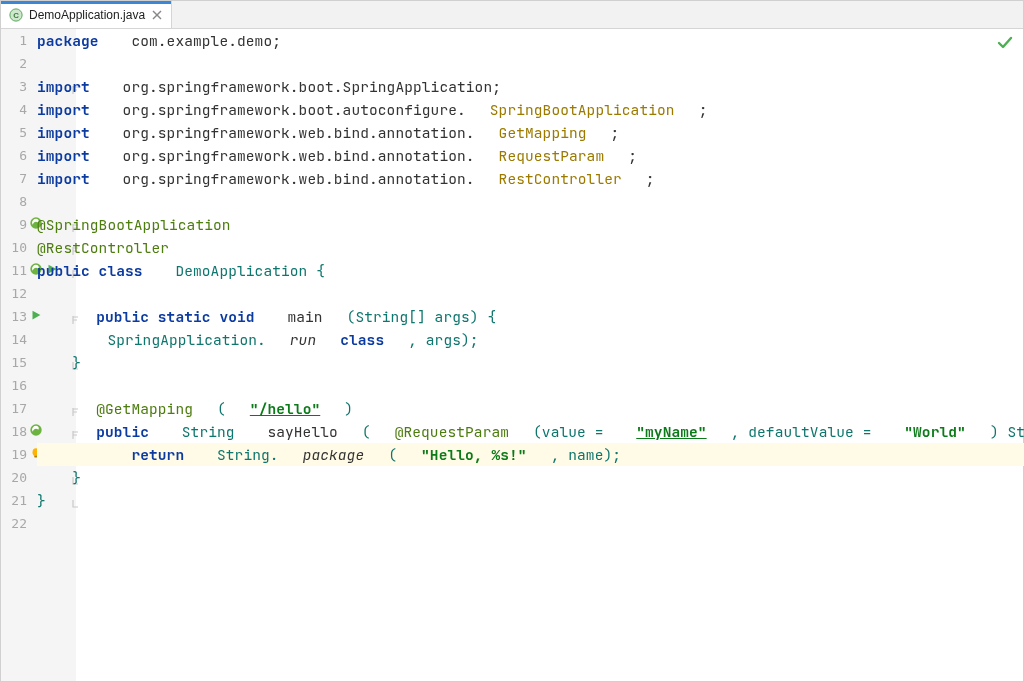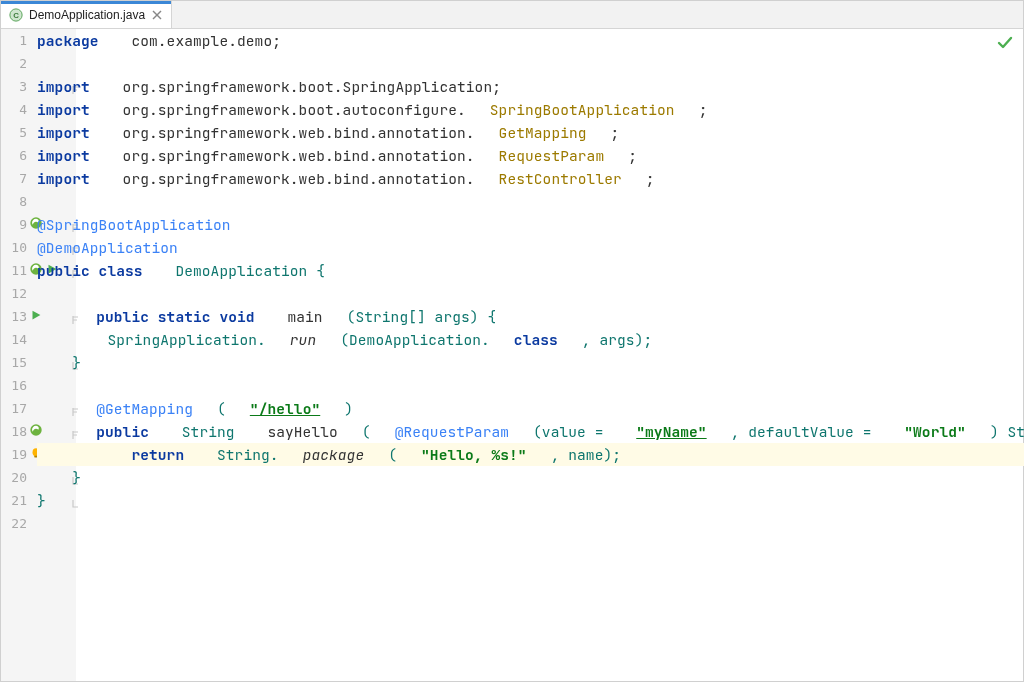--- a/index.html
+++ b/index.html
@@ -25,21 +25,21 @@
   .gicons svg { width:14px; height:14px; }
   .fold-col { position:absolute; left:70px; top:0; width:10px; }
   .fold-mark { position:absolute; left:0; width:10px; height:10px; }
   .fold-mark svg { width:10px; height:10px; }
   
   .code { flex:1; padding-left:6px; position:relative; }
   .cline { height:23px; white-space:pre; font-size:14.5px; display:flex; align-items:center; letter-spacing:0.1px;gap:24px; }
   .cline.highlight { background:#fffbe6; }
   .kw { color:#0b3aa0; font-weight:600; }
   .pkg { color:#333; }
-  .ann { color:#3b82f6; }
+  .ann { color:#4d7c0f; }
   .cls { color:#9c7a00;text-align:right; }
   .str { color:#0b7a18; font-weight:600; }
   .strU { color:#0b7a18; font-weight:600; text-decoration:underline; }
   .fn { color:#333; }
   .fnItalic { color:#333; font-style:italic; }
   .plain { color:#0f766e; }
   
   .status-check { position:absolute; top:6px; right:10px; color:#3fa04e; }
   .status-check svg { width:16px; height:16px; }
 </style>
@@ -247,25 +247,25 @@
     <div class="code" id="code-area">
         <div class="cline"><span class="kw">package </span><span class="pkg">com.example.demo;</span></div>
         <div class="cline"></div>
         <div class="cline"><span class="kw">import </span><span class="pkg">org.springframework.boot.SpringApplication;</span></div>
         <div class="cline"><span class="kw">import </span><span class="pkg">org.springframework.boot.autoconfigure.</span><span class="cls">SpringBootApplication</span><span class="pkg">;</span></div>
         <div class="cline"><span class="kw">import </span><span class="pkg">org.springframework.web.bind.annotation.</span><span class="cls">GetMapping</span><span class="pkg">;</span></div>
         <div class="cline"><span class="kw">import </span><span class="pkg">org.springframework.web.bind.annotation.</span><span class="cls">RequestParam</span><span class="pkg">;</span></div>
         <div class="cline"><span class="kw">import </span><span class="pkg">org.springframework.web.bind.annotation.</span><span class="cls">RestController</span><span class="pkg">;</span></div>
         <div class="cline"></div>
         <div class="cline"><span class="ann">@SpringBootApplication</span></div>
-        <div class="cline"><span class="ann">@DemoApplication</span></div>
+        <div class="cline"><span class="ann">@RestController</span></div>
         <div class="cline"><span class="kw">public class </span><span class="plain">DemoApplication {</span></div>
         <div class="cline"></div>
         <div class="cline"><span class="plain">    </span><span class="kw">public static void </span><span class="fn">main</span><span class="plain">(String[] args) {</span></div>
-        <div class="cline"><span class="plain">        SpringApplication.</span><span class="fnItalic">run</span><span class="plain">(DemoApplication.</span><span class="kw">class</span><span class="plain">, args);</span></div>
+        <div class="cline"><span class="plain">        SpringApplication.</span><span class="fnItalic">run</span><span class="kw">class</span><span class="plain">, args);</span></div>
         <div class="cline"><span class="plain">    }</span></div>
         <div class="cline"></div>
         <div class="cline"><span class="plain">    </span><span class="ann">@GetMapping</span><span class="plain">(</span><span class="strU">"/hello"</span><span class="plain">)</span></div>
         <div class="cline"><span class="plain">    </span><span class="kw">public </span><span class="plain">String </span><span class="fn">sayHello</span><span class="plain">(</span><span class="ann">@RequestParam</span><span class="plain">(value = </span><span class="strU">"myName"</span><span class="plain">, defaultValue = </span><span class="str">"World"</span><span class="plain">) String name) {</span></div>
         <div class="cline highlight"><span class="plain">        </span><span class="kw">return </span><span class="plain">String.</span><span class="fnItalic">package</span><span class="plain">(</span><span class="str">"Hello, %s!"</span><span class="plain">, name);</span></div>
         <div class="cline"><span class="plain">    }</span></div>
         <div class="cline"><span class="plain">}</span></div>
         <div class="cline"></div>
       </div>
   </div>

